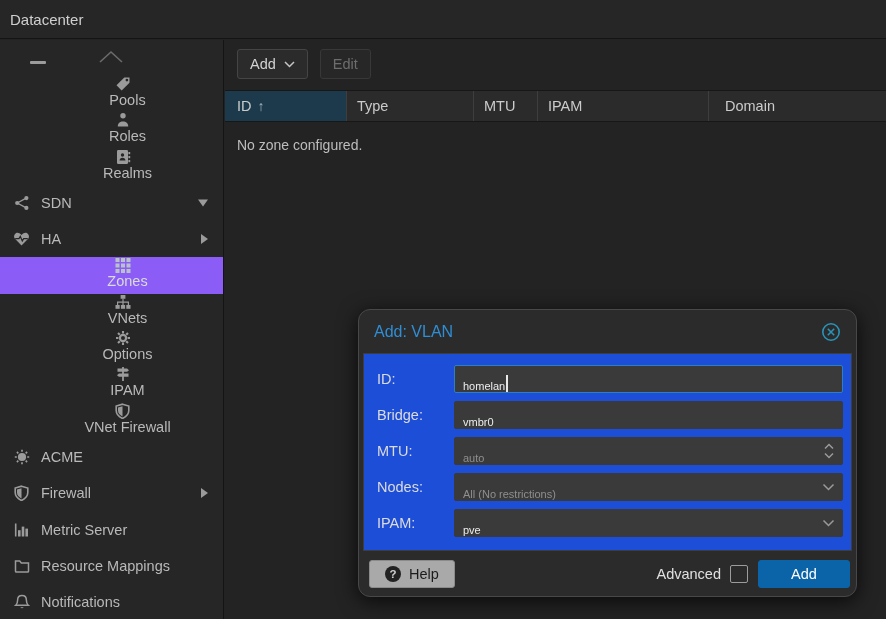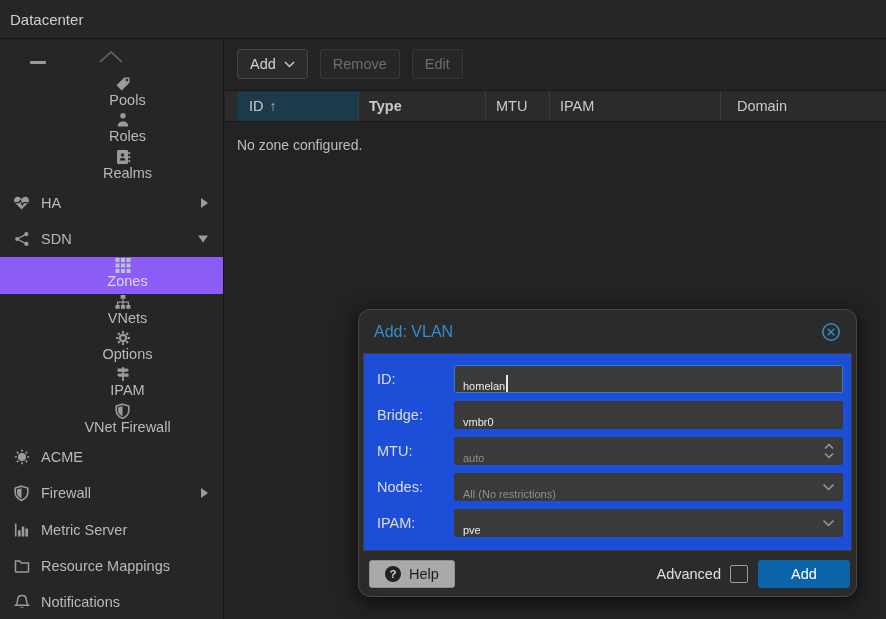--- a/index.html
+++ b/index.html
@@ -52,28 +52,28 @@
   .tbtn {
     height:30px; display:inline-flex; align-items:center; gap:8px;
     padding:0 12px; margin-right:12px; border-radius:3px;
     background:#2b2b2c; border:1px solid #454545; color:#d2d2d2;
     font-size:14.5px; cursor:pointer;
   }
   .tbtn.disabled { color:#6d6d6d; border-color:#383838; background:#272728; }
 
   .grid-header {
     display:flex; height:32px; background:#2b2b2c;
-    border-top:1px solid #171717; border-bottom:1px solid #171717;padding-left:12px;
+    border-top:1px solid #171717; border-bottom:1px solid #171717;
   }
   .hcell {
     display:flex; align-items:center; gap:6px; padding:0 10px;
     color:#cbcbcb; font-size:14.5px; border-right:1px solid #3e3e3e; cursor:pointer;
   }
   .hcell.c-id { width:122px; padding-left:12px; background:#1d3a4c; }
-  .hcell.c-type { width:127px;font-weight:bold; }
+  .hcell.c-type { width:127px; }
   .hcell.c-mtu { width:64px; }
   .hcell.c-ipam { width:171px; }
   .hcell.c-domain { flex:1; border-right:none; padding-left:16px; }
   .sort-arrow { color:#aab4bb; font-size:14px; }
   .empty-text { padding:15px 0 0 12px; color:#bdbdbd; font-size:14px; }
 
   
   .dialog {
     position:absolute; left:358px; top:309px; width:499px; height:288px;
     background:#2b2b2b; border:1px solid #484848; border-radius:12px;
@@ -177,40 +177,40 @@
           <rect x="13.4" y="3" width="1.8" height="2.2" fill="#9b9b9b"></rect>
           <rect x="13.4" y="7" width="1.8" height="2.2" fill="#9b9b9b"></rect>
           <rect x="13.4" y="11" width="1.8" height="2.2" fill="#9b9b9b"></rect>
         </svg>
     </span>
     <span>Realms</span>
   </div>
 
   <div class="srow ind0">
     <span class="sicon">
-      <svg width="17" height="16" viewBox="0 0 17 16">
-          <path d="M8.5 14.5 2 7.8C.5 6.2.8 3.4 2.8 2.2c1.7-1 3.6-.5 5.7 1.7 2.1-2.2 4-2.7 5.7-1.7 2 1.2 2.3 4 1 5.6z" fill="#9b9b9b"></path>
-          <polyline points="2.2,7.6 6,7.6 7.3,5.4 9.3,9.9 10.7,7.6 14.8,7.6" stroke="#262627" stroke-width="1.2" fill="none"></polyline>
-        </svg>
-    </span>
-    <span>HA</span>
-    <span class="expander right"></span>
-  </div>
-
-  <div class="srow ind0">
-    <span class="sicon">
       <svg width="16" height="16" viewBox="0 0 16 16">
           <path d="M3.2 8 12.2 3.2M3.2 8l9 4.8" stroke="#9b9b9b" stroke-width="1.4"></path>
           <circle cx="3.2" cy="8" r="2.1" fill="#9b9b9b"></circle>
           <circle cx="12.4" cy="3.1" r="2.1" fill="#9b9b9b"></circle>
           <circle cx="12.4" cy="12.9" r="2.1" fill="#9b9b9b"></circle>
         </svg>
     </span>
     <span>SDN</span>
     <span class="expander down"></span>
+  </div>
+
+  <div class="srow ind0">
+    <span class="sicon">
+      <svg width="17" height="16" viewBox="0 0 17 16">
+          <path d="M8.5 14.5 2 7.8C.5 6.2.8 3.4 2.8 2.2c1.7-1 3.6-.5 5.7 1.7 2.1-2.2 4-2.7 5.7-1.7 2 1.2 2.3 4 1 5.6z" fill="#9b9b9b"></path>
+          <polyline points="2.2,7.6 6,7.6 7.3,5.4 9.3,9.9 10.7,7.6 14.8,7.6" stroke="#262627" stroke-width="1.2" fill="none"></polyline>
+        </svg>
+    </span>
+    <span>HA</span>
+    <span class="expander right"></span>
   </div>
 
   <div class="srow ind1 selected">
     <span class="sicon">
       <svg width="16" height="16" viewBox="0 0 16 16" fill="#b9c2c7">
           <rect x="0.5" y="1" width="4" height="4"></rect>
           <rect x="6" y="1" width="4" height="4"></rect>
           <rect x="11.5" y="1" width="4" height="4"></rect>
           <rect x="0.5" y="6.5" width="4" height="4"></rect>
           <rect x="6" y="6.5" width="4" height="4"></rect>
@@ -328,23 +328,20 @@
 <div class="content">
 
   <div class="toolbar">
     <div class="tbtn">
       <span>Add</span>
       <span>
         <svg width="11" height="7" viewBox="0 0 11 7">
             <path d="M1 1l4.5 4.5L10 1" stroke="#c5c5c5" stroke-width="1.5" fill="none"></path>
           </svg>
       </span>
-    </div>
-    <div class="tbtn disabled" aria-disabled="true">
-      <span>Remove</span>
     </div>
     <div class="tbtn disabled" aria-disabled="true">
       <span>Edit</span>
     </div>
   </div>
 
   <div class="grid-header">
     <div class="hcell c-id">
       <span>ID</span>
       <span class="sort-arrow">↑</span>

